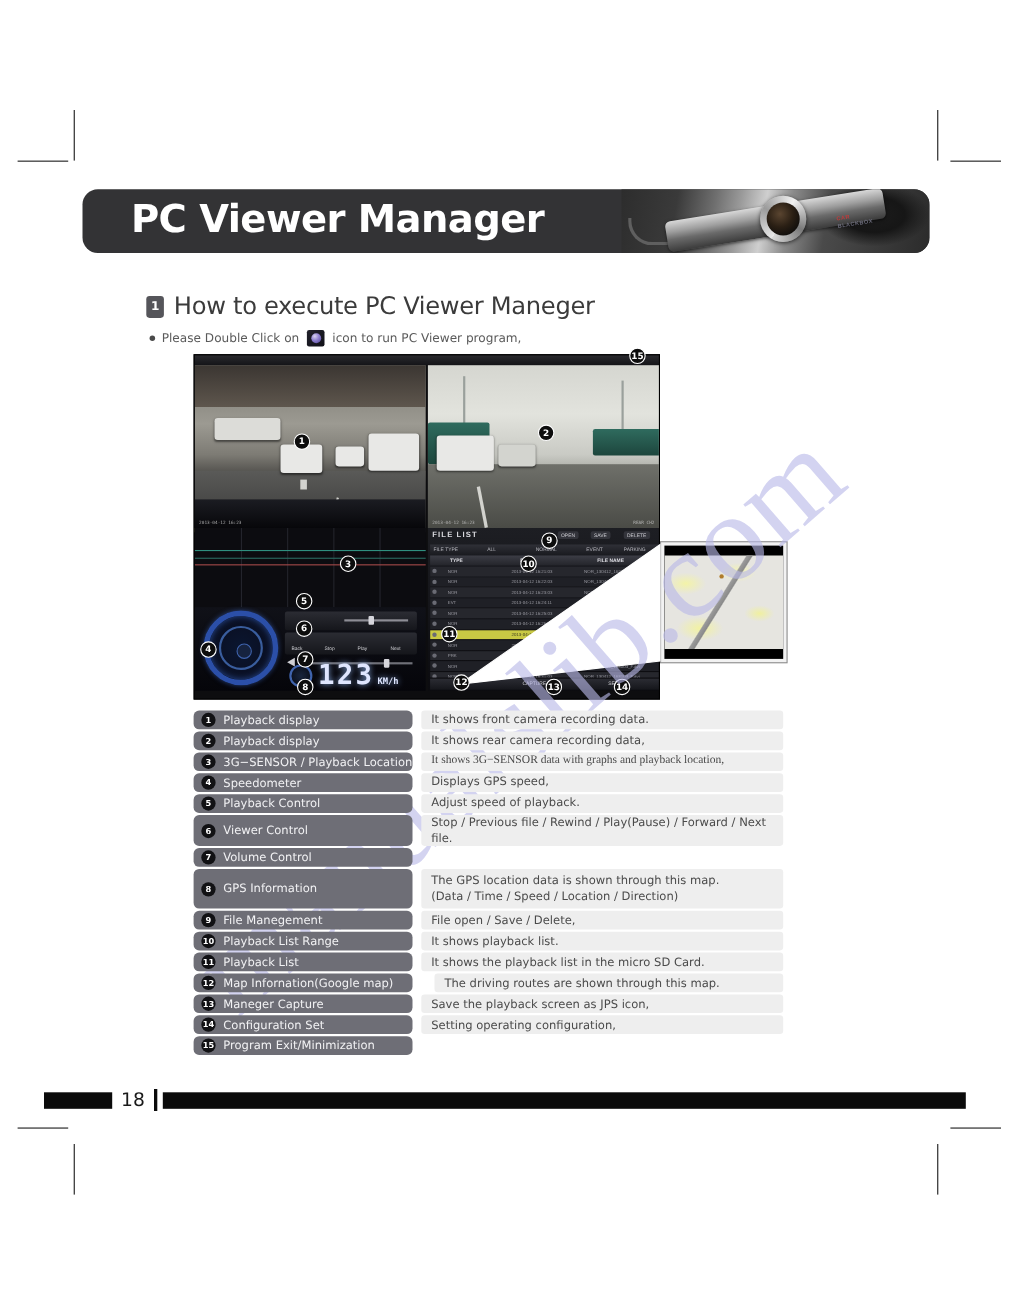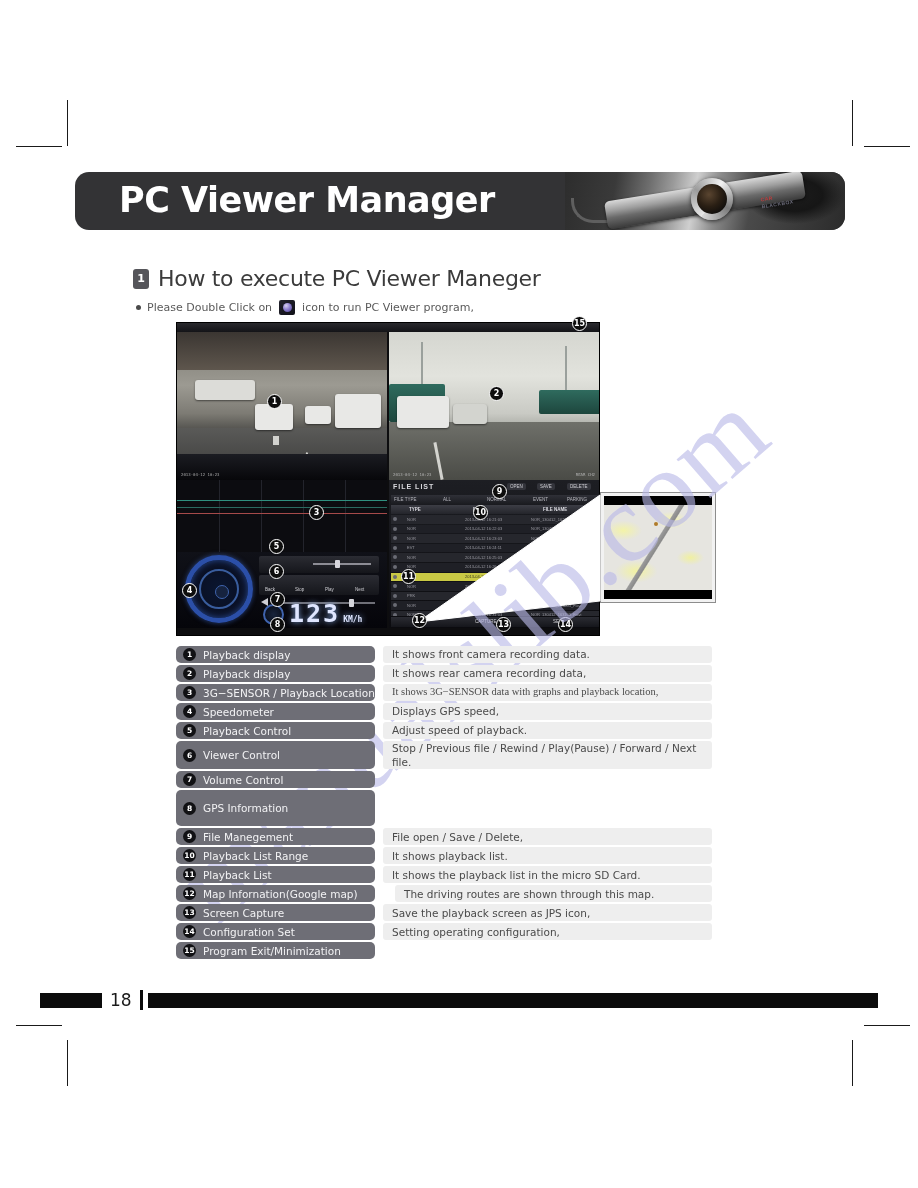--- a/index.html
+++ b/index.html
@@ -560,20 +560,22 @@
         <div class="lleft">
           <div class="lbadge">7</div>
           <div class="llabel">Volume Control</div>
         </div>
       </div>
       <div class="lrow tall">
         <div class="lleft">
           <div class="lbadge">8</div>
           <div class="llabel">GPS Information</div>
         </div>
+        <div class="lright" style="white-space: pre-line;">The GPS location data is shown through this map.
+(Data / Time / Speed / Location / Direction)</div>
       </div>
       <div class="lrow">
         <div class="lleft">
           <div class="lbadge">9</div>
           <div class="llabel">File Manegement</div>
         </div>
         <div class="lright" style="white-space: pre-line;">File open / Save / Delete,</div>
       </div>
       <div class="lrow">
         <div class="lleft">
@@ -592,21 +594,21 @@
       <div class="lrow">
         <div class="lleft">
           <div class="lbadge">12</div>
           <div class="llabel">Map Infornation(Google map)</div>
         </div>
         <div class="lright" style="white-space: pre-line; margin-left: 20px;">The driving routes are shown through this map.</div>
       </div>
       <div class="lrow">
         <div class="lleft">
           <div class="lbadge">13</div>
-          <div class="llabel">Screen Capture</div>
+          <div class="llabel">Maneger Capture</div>
         </div>
         <div class="lright" style="white-space: pre-line;">Save the playback screen as JPS icon,</div>
       </div>
       <div class="lrow">
         <div class="lleft">
           <div class="lbadge">14</div>
           <div class="llabel">Configuration Set</div>
         </div>
         <div class="lright" style="white-space: pre-line;">Setting operating configuration,</div>
       </div>

